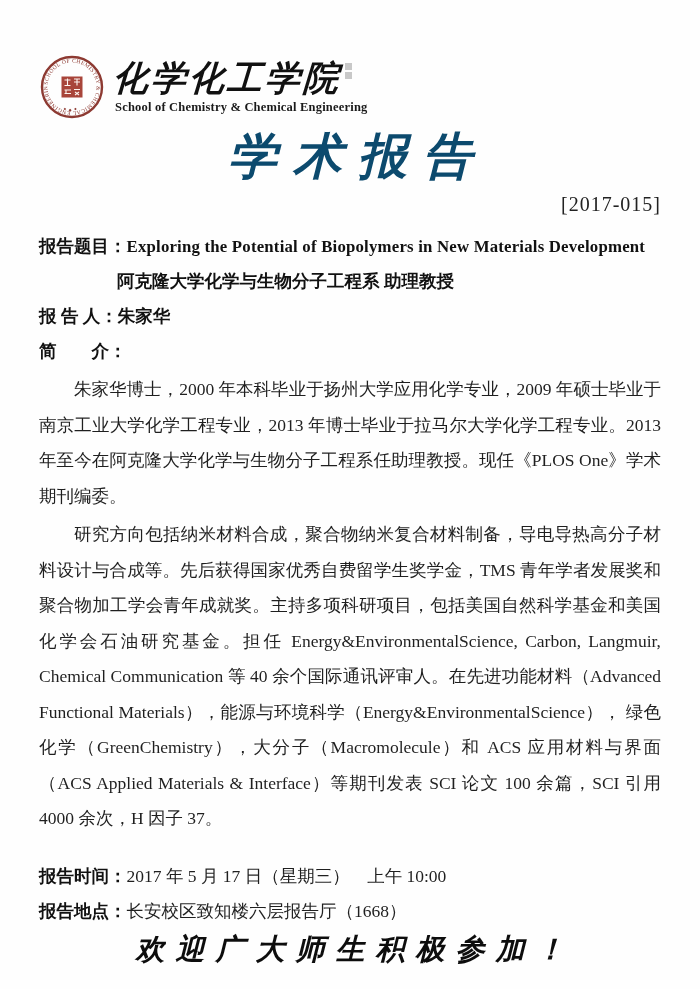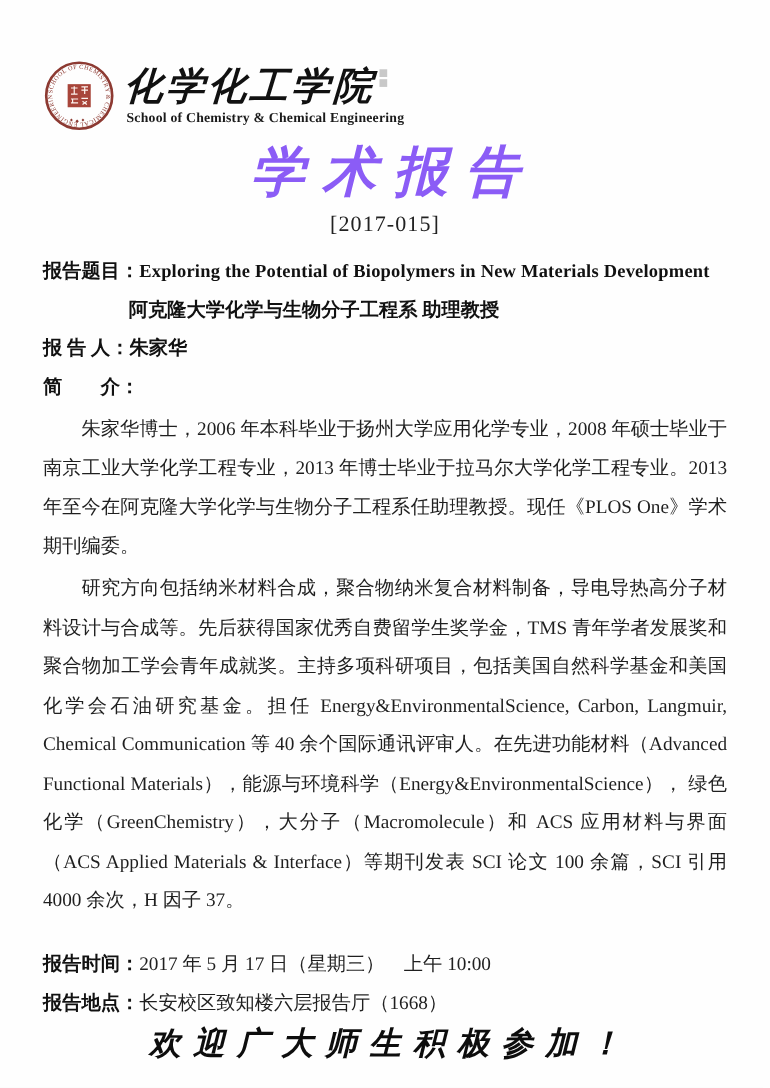--- a/index.html
+++ b/index.html
@@ -34,24 +34,24 @@
     font-size:12.5px;font-weight:bold;color:#1a1a1a;
     letter-spacing:.2px;margin-top:1px;padding-left:2px;
   }
   
   .doc-title{
     margin:8px 0 0 0;
     text-align:center;
     font-size:49px;line-height:58px;
     font-weight:bold;font-style:italic;
     letter-spacing:16px;text-indent:16px;
-    color:#8b5cf6;
+    color:#0c4a6e;
   }
   .report-no{
-    text-align:center;font-size:20px;line-height:26px;
+    text-align:right;font-size:20px;line-height:26px;
     letter-spacing:1px;margin-top:5px;color:#222;
   }
   
   .fields{margin-top:12px;}
   .field-row{font-size:17.5px;line-height:35px;}
   .label{font-weight:bold;color:#111;}
   .value-bold{font-weight:bold;color:#111;}
   .topic-value{font-weight:bold;font-size:16.8px;letter-spacing:.2px;color:#111;}
   .affiliation{padding-left:78px;font-weight:bold;color:#111;}
   
@@ -119,21 +119,21 @@
     </div>
     <div class="field-row affiliation">阿克隆大学化学与生物分子工程系 助理教授</div>
     <div class="field-row">
       <span class="label">报 告 人：</span><span class="value-bold">朱家华</span>
     </div>
     <div class="field-row">
       <span class="label">简　　介：</span>
     </div>
   </section>
 
-  <p class="bio">朱家华博士，2006 年本科毕业于扬州大学应用化学专业，2008 年硕士毕业于南京工业大学化学工程专业，2013 年博士毕业于拉马尔大学化学工程专业。2013 年至今在阿克隆大学化学与生物分子工程系任助理教授。现任《PLOS One》学术期刊编委。</p>
+  <p class="bio">朱家华博士，2000 年本科毕业于扬州大学应用化学专业，2009 年硕士毕业于南京工业大学化学工程专业，2013 年博士毕业于拉马尔大学化学工程专业。2013 年至今在阿克隆大学化学与生物分子工程系任助理教授。现任《PLOS One》学术期刊编委。</p>
   <p class="bio">研究方向包括纳米材料合成，聚合物纳米复合材料制备，导电导热高分子材料设计与合成等。先后获得国家优秀自费留学生奖学金，TMS 青年学者发展奖和聚合物加工学会青年成就奖。主持多项科研项目，包括美国自然科学基金和美国化学会石油研究基金。担任 Energy&amp;EnvironmentalScience, Carbon, Langmuir, Chemical Communication 等 40 余个国际通讯评审人。在先进功能材料（Advanced Functional Materials），能源与环境科学（Energy&amp;EnvironmentalScience）， 绿色化学（GreenChemistry），大分子（Macromolecule）和 ACS 应用材料与界面（ACS Applied Materials &amp; Interface）等期刊发表 SCI 论文 100 余篇，SCI 引用 4000 余次，H 因子 37。</p>
 
   <section class="schedule">
     <div class="field-row">
       <span class="label">报告时间：</span><span>2017 年 5 月 17 日（星期三）　上午 10:00</span>
     </div>
     <div class="field-row">
       <span class="label">报告地点：</span><span>长安校区致知楼六层报告厅（1668）</span>
     </div>
   </section>

